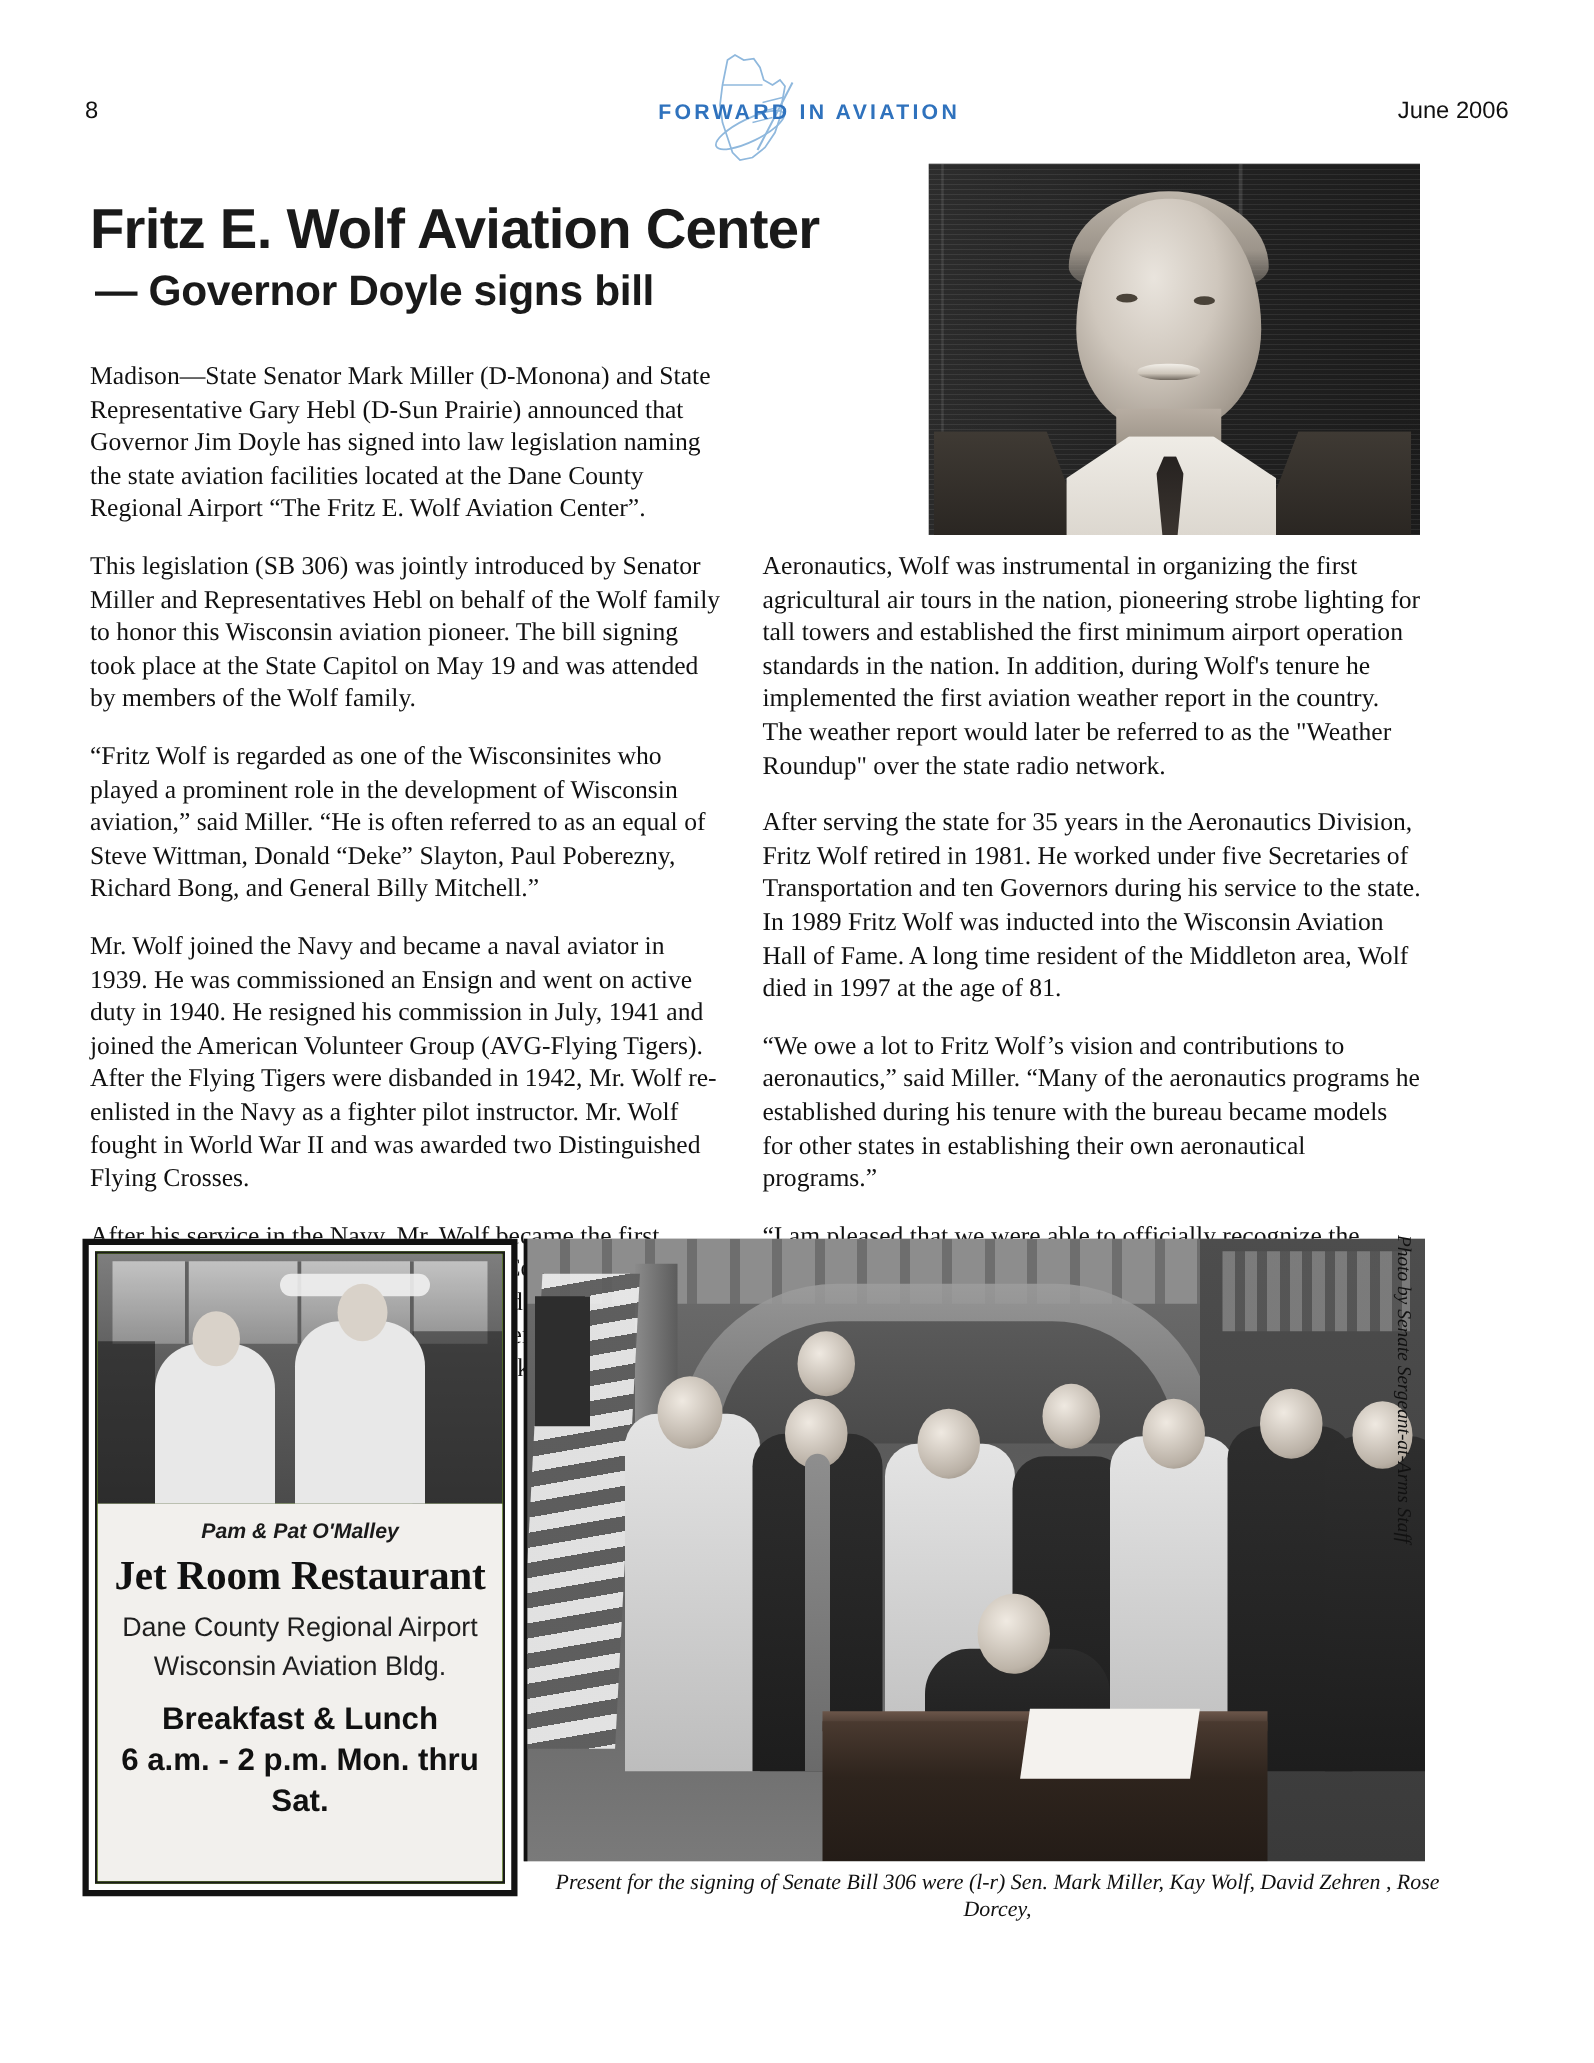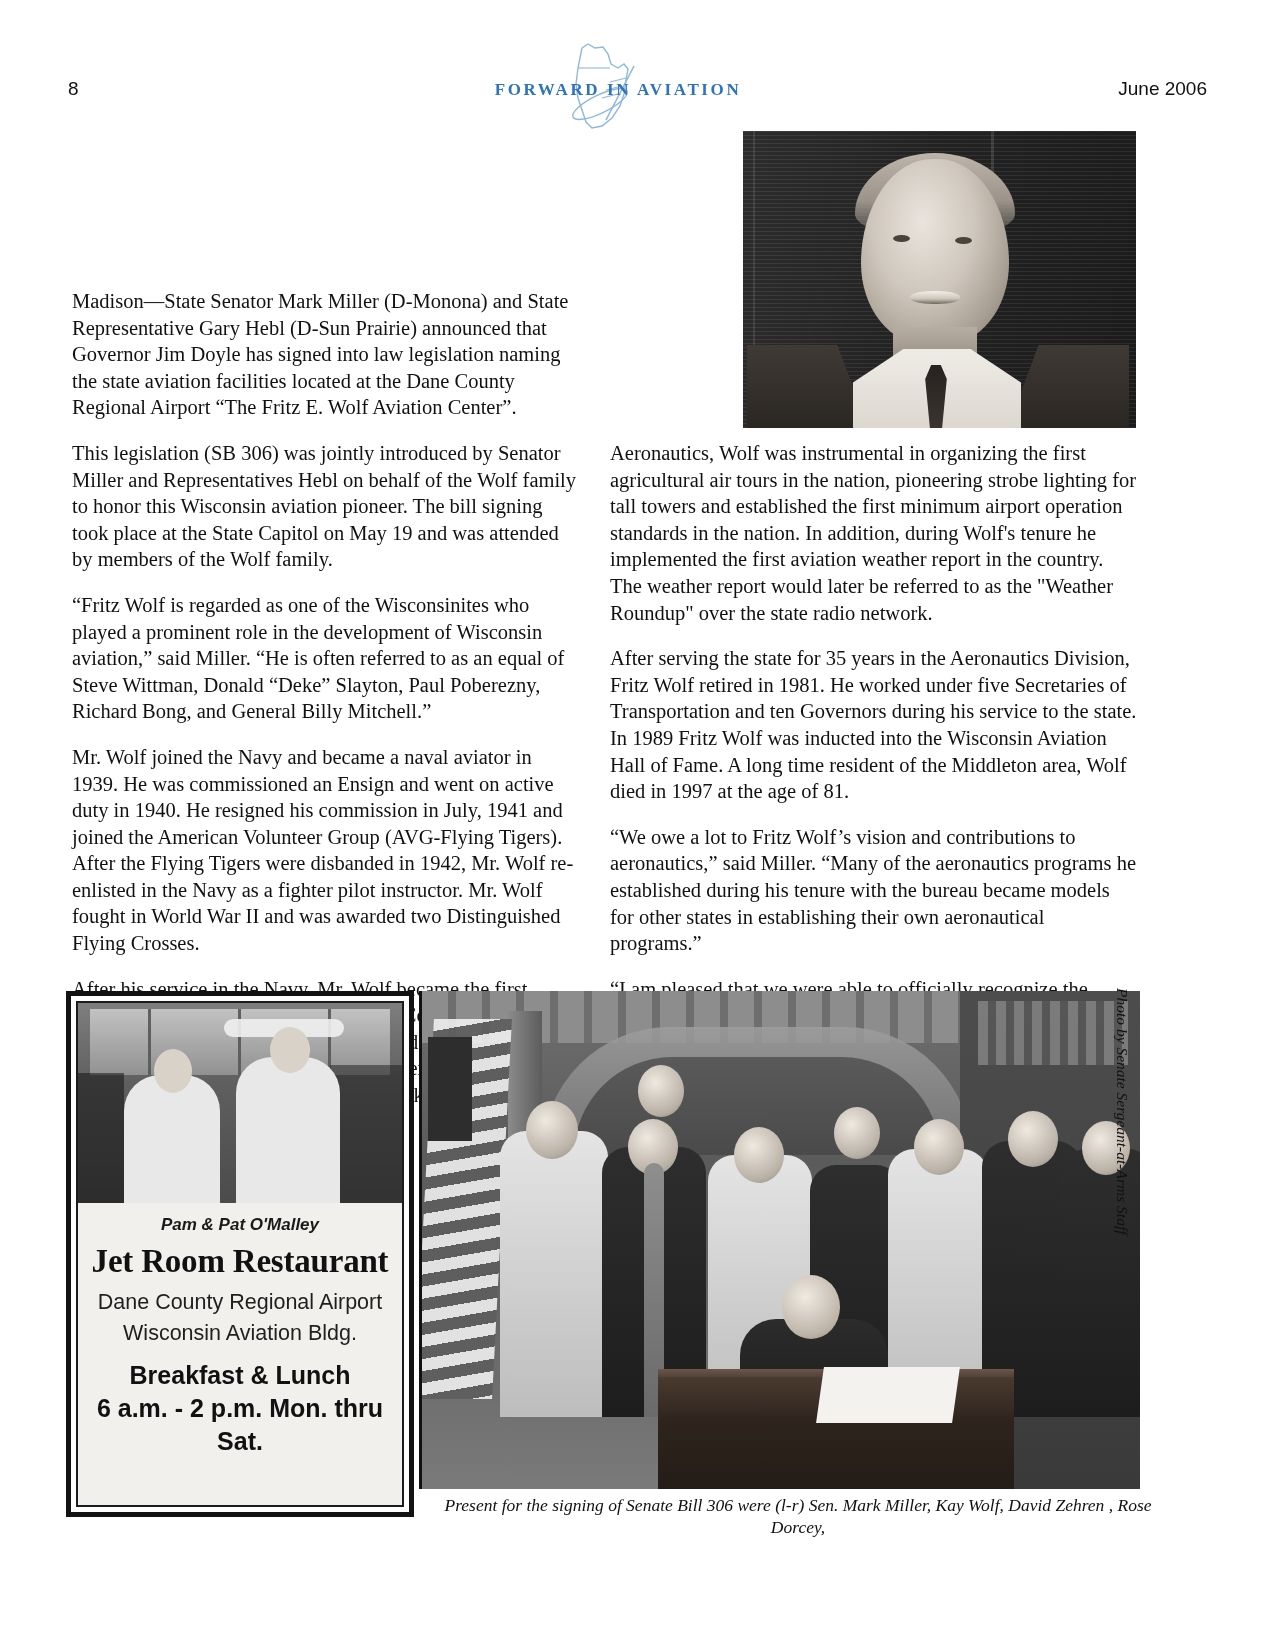--- a/index.html
+++ b/index.html
@@ -50,22 +50,22 @@
     left: 80px;
     top: 0px;
     width: 110px;
     height: 96px;
   }
   .masthead .logo-text {
     position: absolute;
     left: 0px;
     top: 38px;
     width: 300px;
-    text-align: center;
-    font-family: Liberation Serif, serif;
+    text-align: right;
+    font-family: Liberation Sans, sans-serif;
     font-weight: bold;
     font-size: 17px;
     letter-spacing: 2.6px;
     color: #2f72bd;
     white-space: nowrap;
   }
 
   
   .headline {
     position: absolute;
@@ -437,20 +437,24 @@
     <svg class="state-outline" viewBox="0 0 110 96">
       <path d="M34 6 L40 2 L47 6 L55 5 L60 12 L63 22 L70 26 L76 22 L80 27 L78 38 L76 52 L72 64 L64 76 L54 84 L44 86 L38 80 L34 68 L30 56 L28 42 L30 26 Z" fill="none" stroke="#8fb8dd" stroke-width="1.4"></path>
       <path d="M30 26 L62 26" stroke="#8fb8dd" stroke-width="1.1" fill="none"></path>
       <ellipse cx="52" cy="62" rx="30" ry="9" transform="rotate(-26 52 62)" fill="none" stroke="#8fb8dd" stroke-width="1.4"></ellipse>
       <path d="M86 24 L58 78" stroke="#8fb8dd" stroke-width="1.6" fill="none"></path>
       <path d="M78 36 L62 40 M74 44 L58 48 M70 52 L54 56" stroke="#8fb8dd" stroke-width="1.1" fill="none"></path>
     </svg>
     <div class="logo-text">FORWARD IN AVIATION</div>
   </div>
 
+  <div class="headline">
+    <div class="line1">Fritz E. Wolf Aviation Center</div>
+    <div class="line2">— Governor Doyle signs bill</div>
+  </div>
 
   <div class="portrait">
     <div class="bgwall"></div>
     <div class="panel-edge"></div>
     <div class="panel-edge2"></div>
     <div class="hair"></div>
     <div class="head"></div>
     <div class="eye-l"></div>
     <div class="eye-r"></div>
     <div class="mouth"></div>

